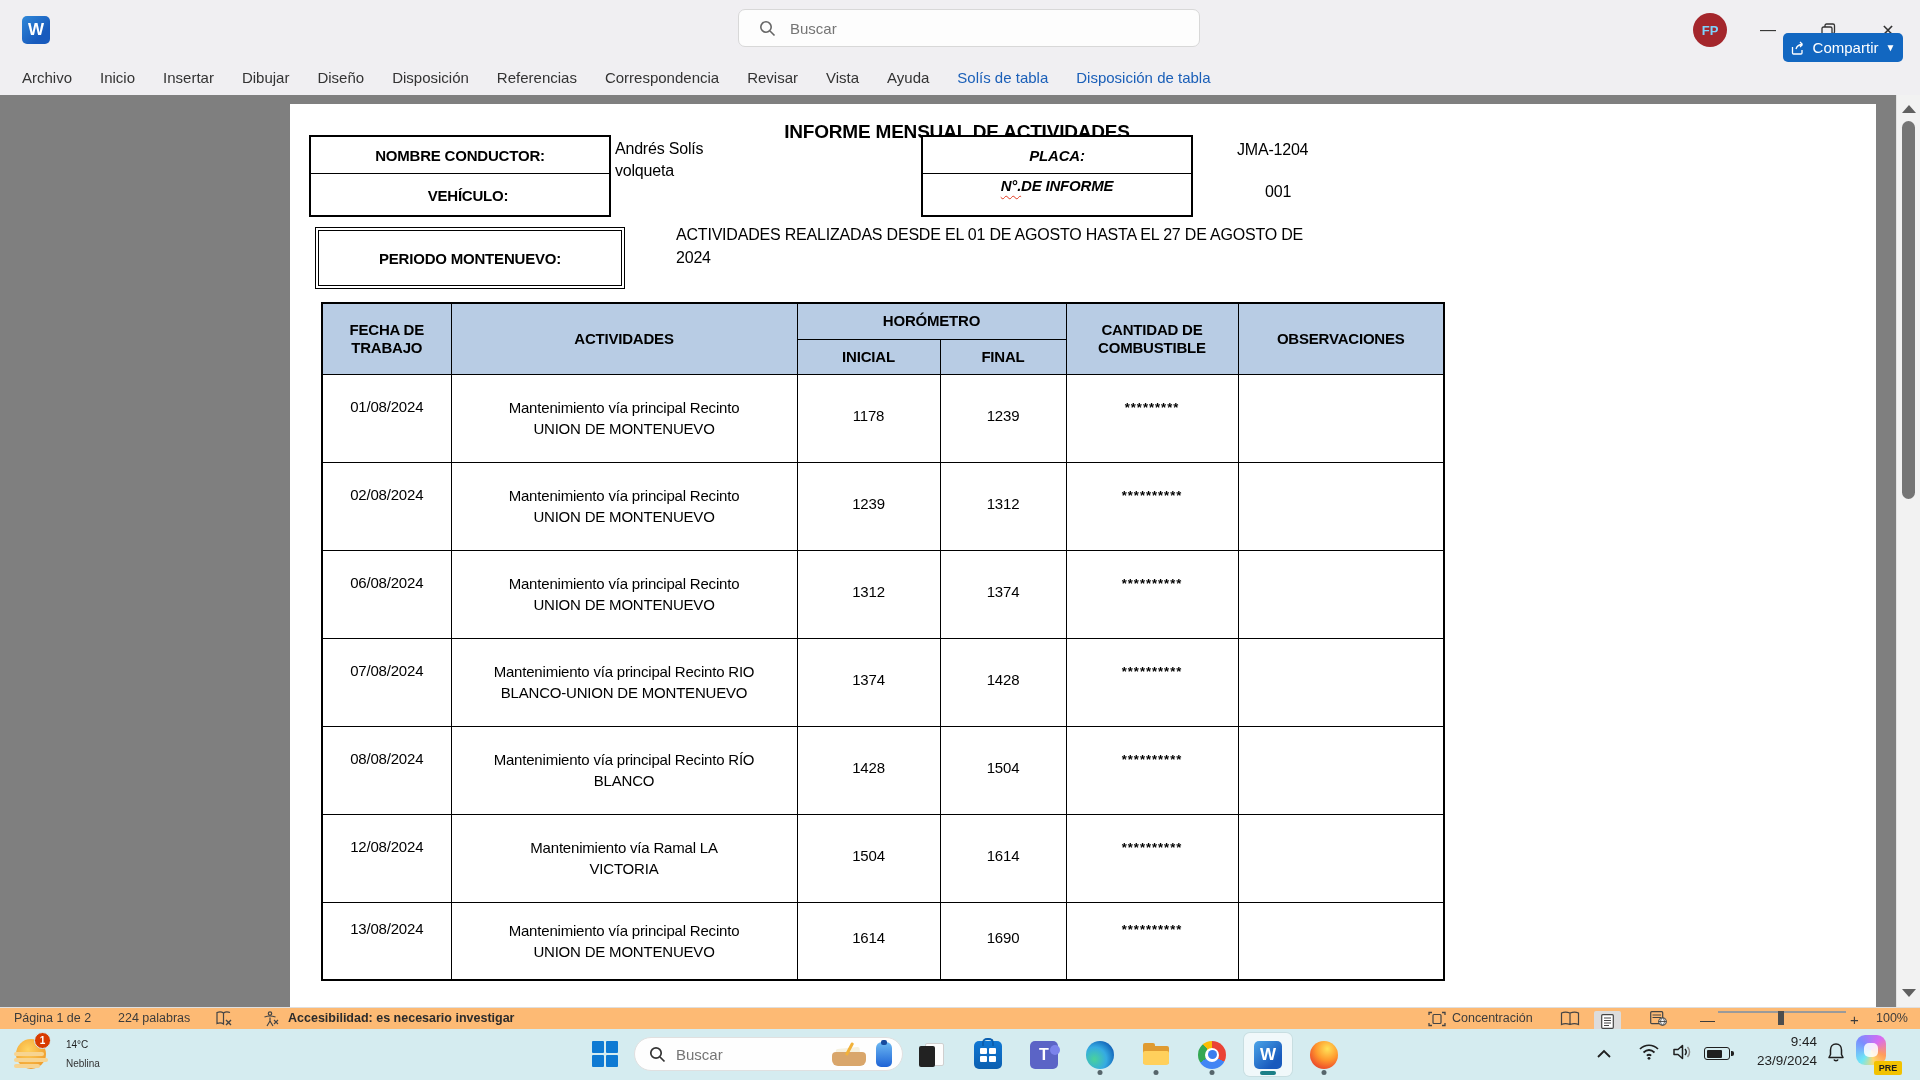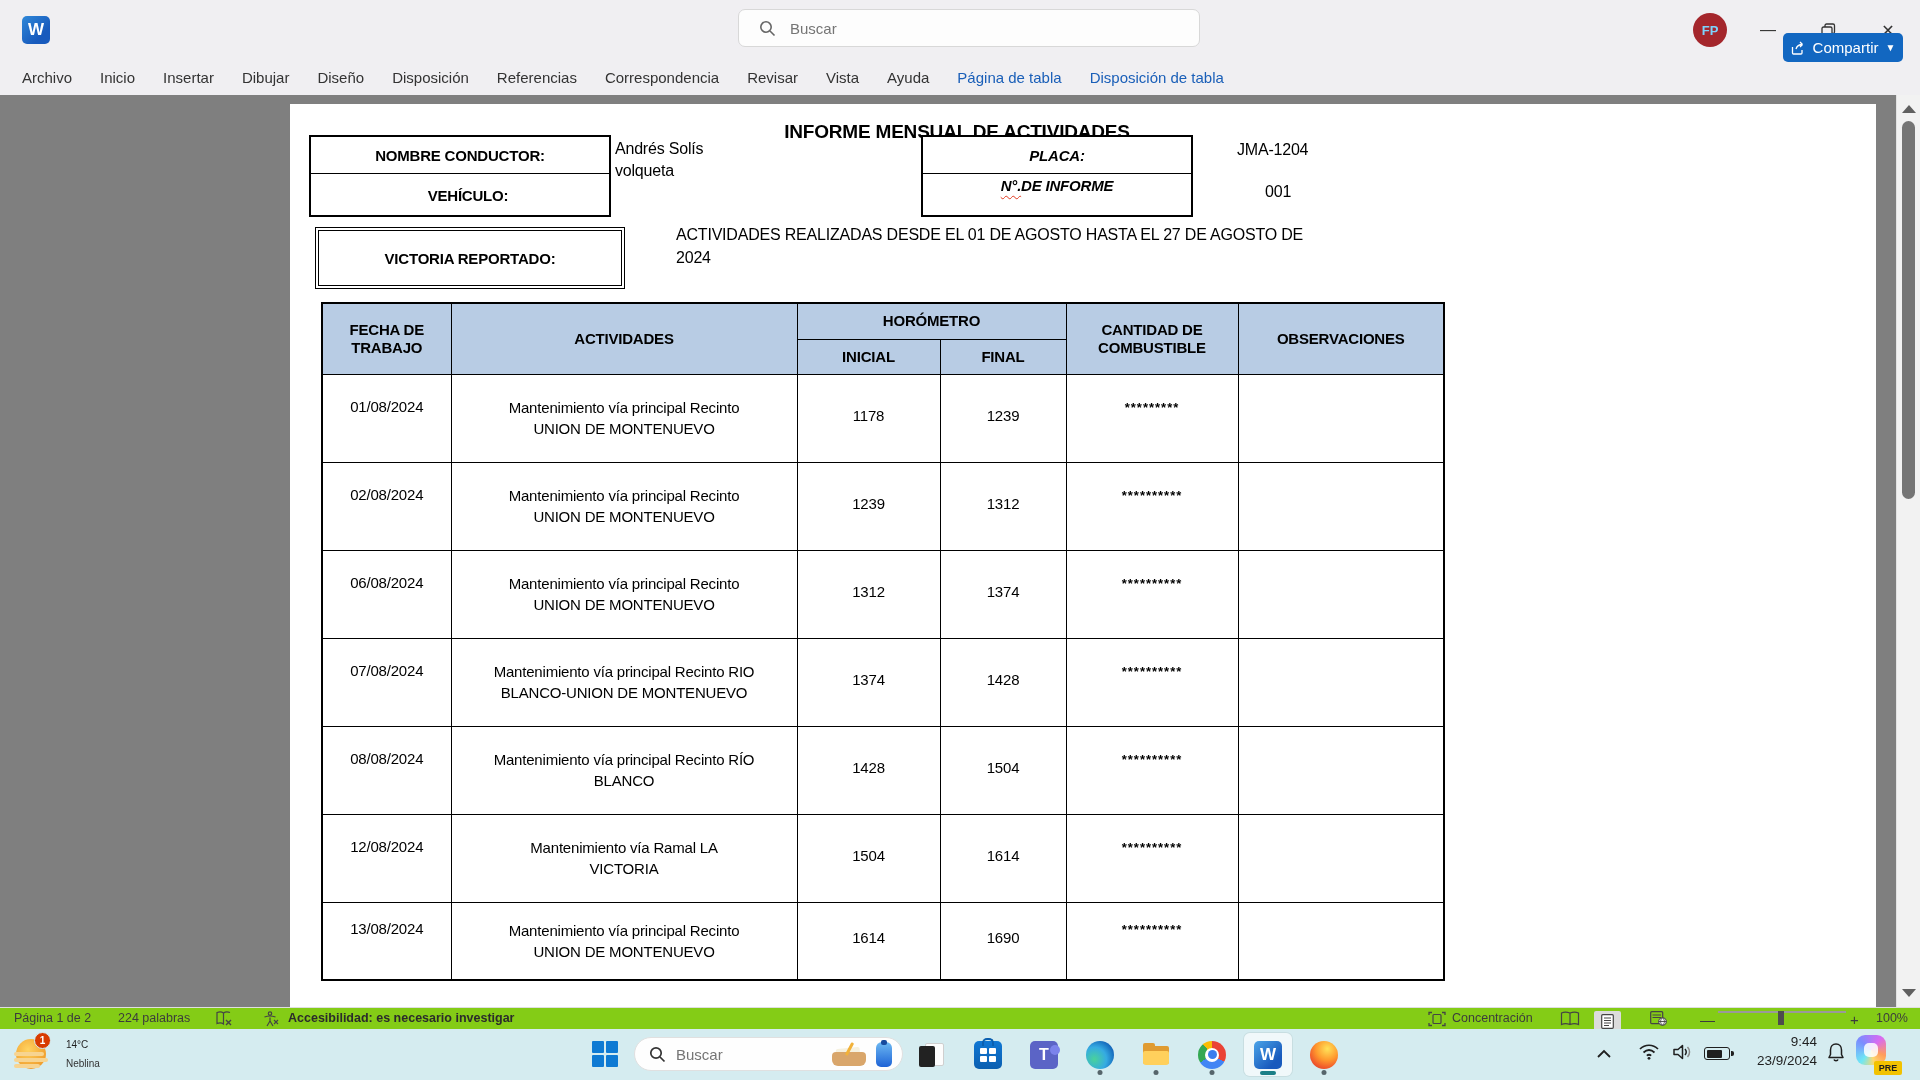--- a/index.html
+++ b/index.html
@@ -76,21 +76,21 @@
 
   
   .vscroll { position:absolute; right:0; top:0; width:24px; height:912px; background:#f2f2f2; border-left:1px solid #e2e2e2; }
   .vscroll .arrow-up, .vscroll .arrow-down { position:absolute; left:5px; width:0; height:0;
     border-left:7px solid transparent; border-right:7px solid transparent; }
   .vscroll .arrow-up { top:10px; border-bottom:8px solid #606060; }
   .vscroll .arrow-down { bottom:10px; border-top:8px solid #606060; }
   .vscroll .thumb { position:absolute; left:5px; top:26px; width:13px; height:378px; border-radius:7px; background:#757575; }
 
   
-  .statusbar { position:absolute; left:0; top:1007px; width:1920px; height:22px; background:#84cc16;
+  .statusbar { position:absolute; left:0; top:1007px; width:1920px; height:22px; background:#fdba74;
     border-top:1px solid #dfdfdf; font-size:12.5px; color:#3c3c3c; }
   .statusbar span, .statusbar .sicon { position:absolute; top:3px; }
   .sb-page { left:14px; } .sb-words { left:118px; }
   .sb-proof { left:216px; } .sb-access-icon { left:262px; }
   .sb-access { left:288px; font-weight:bold; color:#2b2b2b; }
   .sb-focus-icon { left:1428px; } .sb-focus { left:1452px; }
   .sb-read { left:1560px; } .sb-print { left:1594px; top:1px; width:27px; height:20px; background:#dcdcdc;
     display:flex; align-items:center; justify-content:center; border-radius:2px; }
   .sb-web { left:1650px; }
   .sb-minus { left:1700px; top:1px; font-size:15px; }
@@ -194,21 +194,21 @@
         <div class="rtab">Inicio</div>
         <div class="rtab">Insertar</div>
         <div class="rtab">Dibujar</div>
         <div class="rtab">Diseño</div>
         <div class="rtab">Disposición</div>
         <div class="rtab">Referencias</div>
         <div class="rtab">Correspondencia</div>
         <div class="rtab">Revisar</div>
         <div class="rtab">Vista</div>
         <div class="rtab">Ayuda</div>
-        <div class="rtab ctx">Página de tabla</div>
+        <div class="rtab ctx">Solís de tabla</div>
         <div class="rtab ctx">Disposición de tabla</div>
       </div>
     <div class="share-btn">
       <svg width="15" height="14" viewBox="0 0 15 14">
           <path d="M1.5 6 V12 a1 1 0 0 0 1 1 H10 a1 1 0 0 0 1-1 V9" fill="none" stroke="#fff" stroke-width="1.3"></path>
           <path d="M5 8 C6 4.5 8.5 3.5 11.5 3.5 M11.5 3.5 L9 1 M11.5 3.5 L9 6" fill="none" stroke="#fff" stroke-width="1.3"></path>
         </svg>
       <span>Compartir</span>
       <span class="caret">▼</span>
     </div>
@@ -232,21 +232,21 @@
         <div class="frow">PLACA:</div>
         <div class="frow">
             <span class="squiggle">N°.</span>
             <span> DE INFORME</span>
           </div>
       </div>
       <div class="placa-value">JMA-1204</div>
       <div class="informe-value">001</div>
 
       <div class="fieldbox box-periodo">
-        <div class="frow">VICTORIA REPORTADO:</div>
+        <div class="frow">PERIODO MONTENUEVO:</div>
       </div>
       <div class="periodo-value">
         <div>ACTIVIDADES REALIZADAS DESDE EL 01 DE AGOSTO HASTA EL 27 DE AGOSTO DE</div>
         <div>2024</div>
       </div>
 
       <table class="acts">
         <colgroup>
           <col style="width:129px">
             <col style="width:346px">

